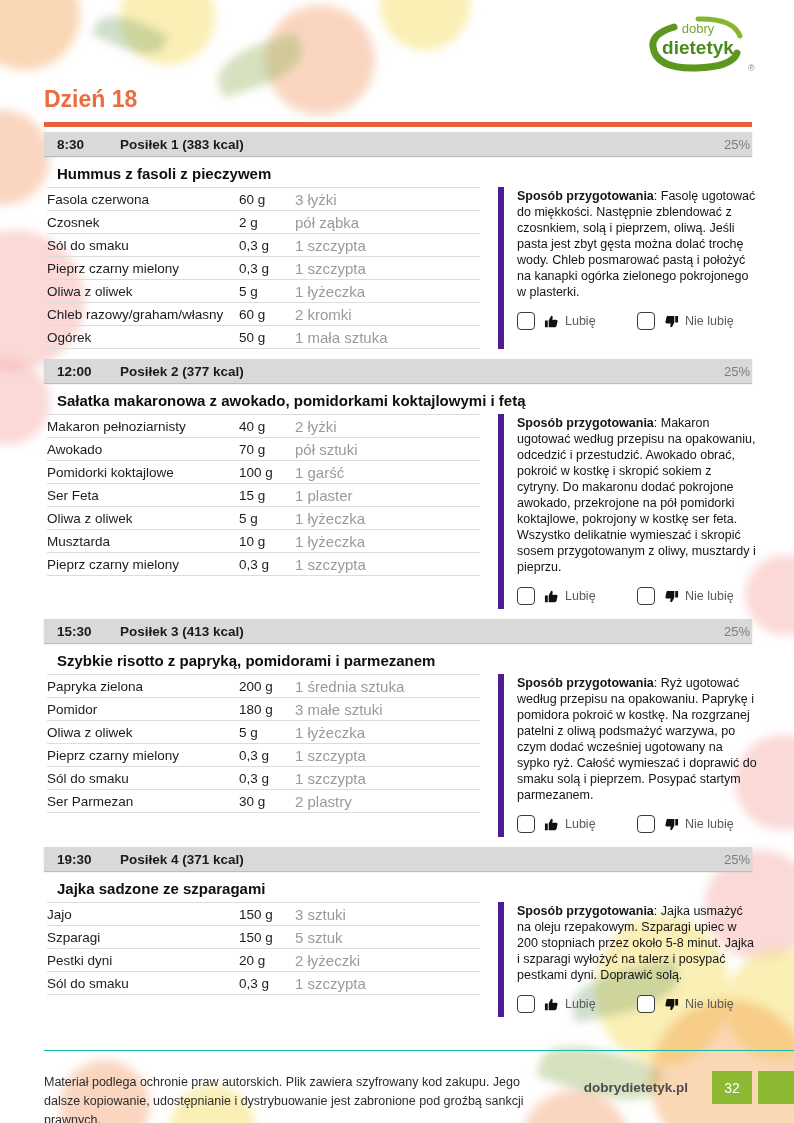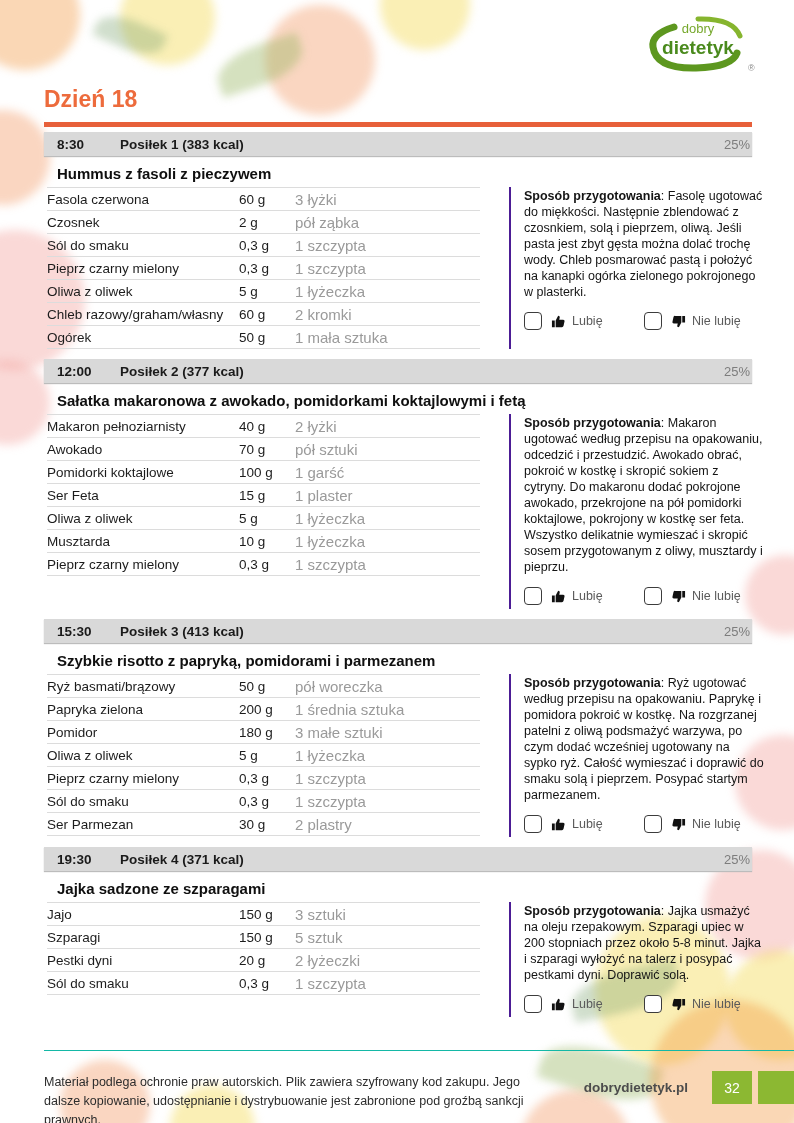--- a/index.html
+++ b/index.html
@@ -31,21 +31,21 @@
   .dish{font-size:15px;font-weight:bold;margin:9px 0 5px 13px;color:#0f0f0f;}
   .meal-body{display:flex;align-items:stretch;}
   .ingredients-wrap{width:454px;flex:0 0 454px;}
   table.ingredients{width:433px;margin-left:3px;border-collapse:collapse;}
   table.ingredients tr{border-bottom:1px solid #dcdcdc;}
   table.ingredients tr:first-child{border-top:1px solid #dcdcdc;}
   table.ingredients td{padding:2.5px 0;vertical-align:middle;}
   td.ing-name{width:192px;font-size:13.5px;color:#1c1c1c;}
   td.ing-amount{width:56px;font-size:13.5px;color:#1c1c1c;}
   td.ing-portion{font-size:15px;color:#9a9a9a;}
-  .prep-col{flex:1;border-left:2px solid #4c1d95;padding:1px 0 4px 13px;margin-left:11px;}
+  .prep-col{flex:1;border-left:6px solid #4c1d95;padding:1px 0 4px 13px;}
   .prep-text{margin:0;max-width:242px;font-size:12.5px;line-height:1.28;color:#141414;}
   .prep-text strong{font-weight:bold;}
   .feedback{display:flex;margin-top:12px;}
   .feedback-item{display:flex;align-items:center;width:120px;cursor:pointer;}
   .checkbox{width:16px;height:16px;border:1.5px solid #3c3c3c;border-radius:4px;background:#fff;margin-right:9px;flex:0 0 auto;}
   .thumb{margin-right:6px;flex:0 0 auto;}
   .feedback-label{font-size:12.5px;color:#5a5a5a;white-space:nowrap;}
   
   .footer{position:absolute;z-index:1;top:1050px;left:44px;right:0;}
   .footer-inner{border-top:1px solid #14b8a6;padding-top:22px;display:flex;align-items:flex-start;}
@@ -256,25 +256,20 @@
       <div class="meal-header">
         <span class="meal-time">15:30</span>
         <span class="meal-title">Posiłek 3 (413 kcal)</span>
         <span class="meal-percent">25%</span>
       </div>
       <h2 class="dish">Szybkie risotto z papryką, pomidorami i parmezanem</h2>
       <div class="meal-body">
         <div class="ingredients-wrap">
           <table class="ingredients">
             <tbody>
-    <tr>
-      <td class="ing-name">Ryż basmati/brązowy</td>
-      <td class="ing-amount">50 g</td>
-      <td class="ing-portion">pół woreczka</td>
-    </tr>
 
     <tr>
       <td class="ing-name">Papryka zielona</td>
       <td class="ing-amount">200 g</td>
       <td class="ing-portion">1 średnia sztuka</td>
     </tr>
 
     <tr>
       <td class="ing-name">Pomidor</td>
       <td class="ing-amount">180 g</td>

